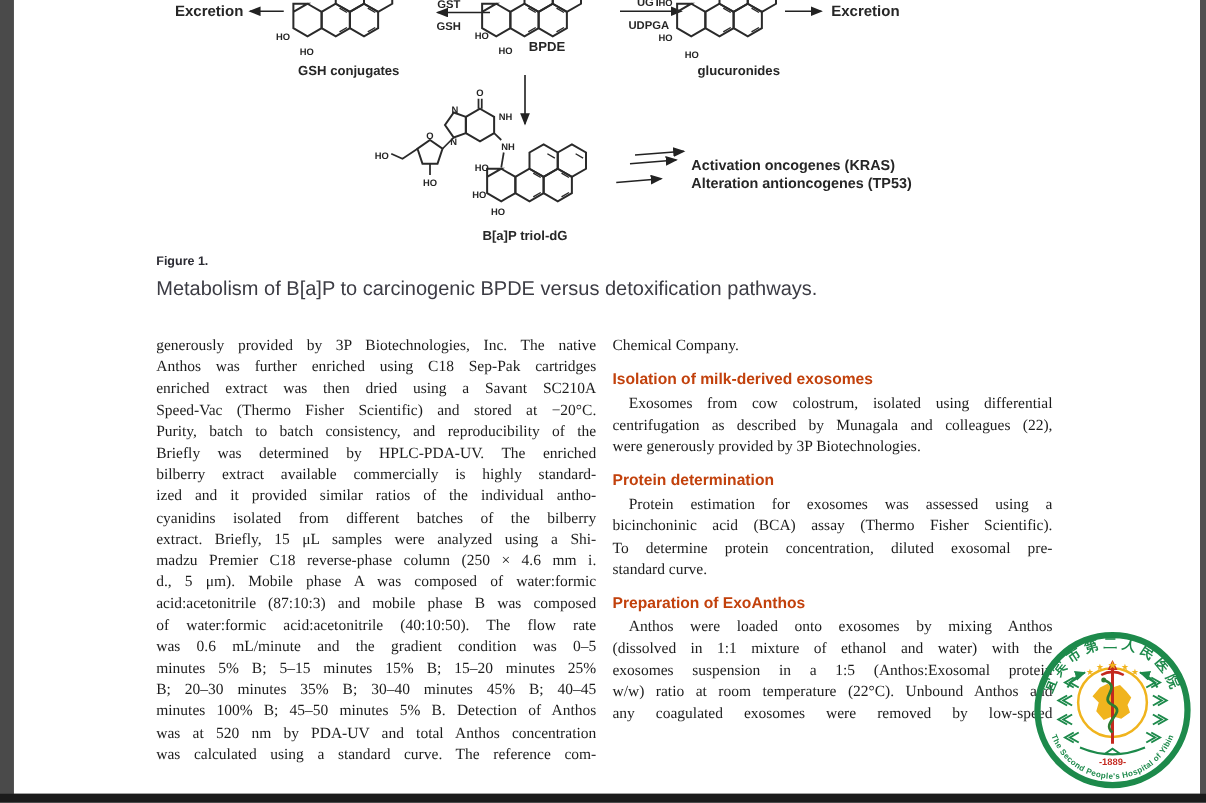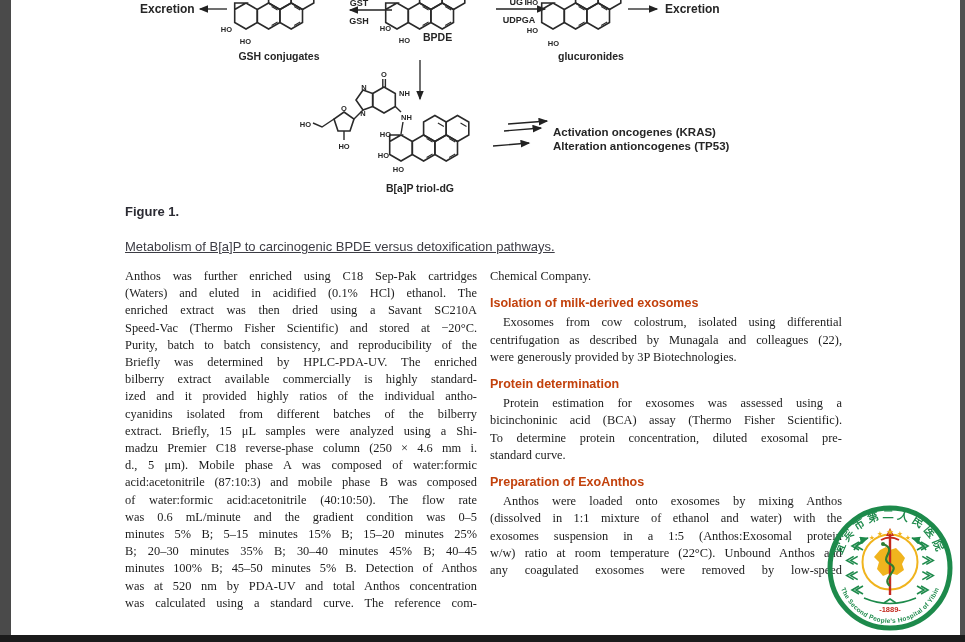--- a/index.html
+++ b/index.html
@@ -25,22 +25,22 @@
   .bond  { stroke:#2a2a2a; stroke-width:1.4; fill:none; }
   .arr   { stroke:#222; stroke-width:1.3; fill:none; }
   .lbl-big   { font-size:12px; font-weight:bold; }
   .lbl-mid   { font-size:10.5px; font-weight:bold; }
   .lbl-enz   { font-size:9px;  font-weight:bold; }
   .lbl-gene  { font-size:11.5px; font-weight:bold; }
   .lbl-atom  { font-size:7.5px; font-weight:600; }
 
   .figcap { position:absolute; left:114px; top:204px; width:600px;
             font-family:"Liberation Sans", sans-serif; color:#2b2b33; }
-  .figcap .cap-label { font-size:13px; font-weight:bold; margin-bottom:20px; }
-  .figcap .cap-text  { font-size:13px; color:#3c3c44;text-decoration:underline; }
+  .figcap .cap-label { font-size:10px; font-weight:bold; margin-bottom:8px; }
+  .figcap .cap-text  { font-size:16px; color:#3c3c44; }
 
   
   .columns { position:absolute; left:114px; top:268px; width:717px;
              display:flex; gap:13px; color:#1c1c1c; }
   .col { width:352px; font-size:12.4px; line-height:17.2px; }
   .jline { text-align:justify; text-align-last:justify; }
   .jline.last { text-align-last:left; }
   .jline.ind  { text-indent:13px; }
   .sec-head {
     font-family:"Liberation Sans", sans-serif; font-weight:bold;
@@ -139,28 +139,28 @@
       <text x="452" y="150" class="lbl-gene">Alteration antioncogenes (TP53)</text>
     </svg>
 
     <div class="figcap">
       <div class="cap-label">Figure 1.</div>
       <div class="cap-text">Metabolism of B[a]P to carcinogenic BPDE versus detoxification pathways.</div>
     </div>
 
     <div class="columns">
       <div class="col">
+        <div class="jline">generously provided by 3P Biotechnologies, Inc. The native</div>
         <div class="jline">Anthos was further enriched using C18 Sep-Pak cartridges</div>
-        <div class="jline">(Waters) and eluted in acidified (0.1% HCl) ethanol. The</div>
         <div class="jline">enriched extract was then dried using a Savant SC210A</div>
         <div class="jline">Speed-Vac (Thermo Fisher Scientific) and stored at −20°C.</div>
         <div class="jline">Purity, batch to batch consistency, and reproducibility of the</div>
         <div class="jline">Briefly was determined by HPLC-PDA-UV. The enriched</div>
         <div class="jline">bilberry extract available commercially is highly standard-</div>
-        <div class="jline">ized and it provided highly ratios of the individual antho-</div>
+        <div class="jline">ized and it provided similar ratios of the individual antho-</div>
         <div class="jline">cyanidins isolated from different batches of the bilberry</div>
         <div class="jline">extract. Briefly, 15 μL samples were analyzed using a Shi-</div>
         <div class="jline">madzu Premier C18 reverse-phase column (250 × 4.6 mm i.</div>
         <div class="jline">d., 5 μm). Mobile phase A was composed of water:formic</div>
         <div class="jline">acid:acetonitrile (87:10:3) and mobile phase B was composed</div>
         <div class="jline">of water:formic acid:acetonitrile (40:10:50). The flow rate</div>
         <div class="jline">was 0.6 mL/minute and the gradient condition was 0–5</div>
         <div class="jline">minutes 5% B; 5–15 minutes 15% B; 15–20 minutes 25%</div>
         <div class="jline">B; 20–30 minutes 35% B; 30–40 minutes 45% B; 40–45</div>
         <div class="jline">minutes 100% B; 45–50 minutes 5% B. Detection of Anthos</div>

